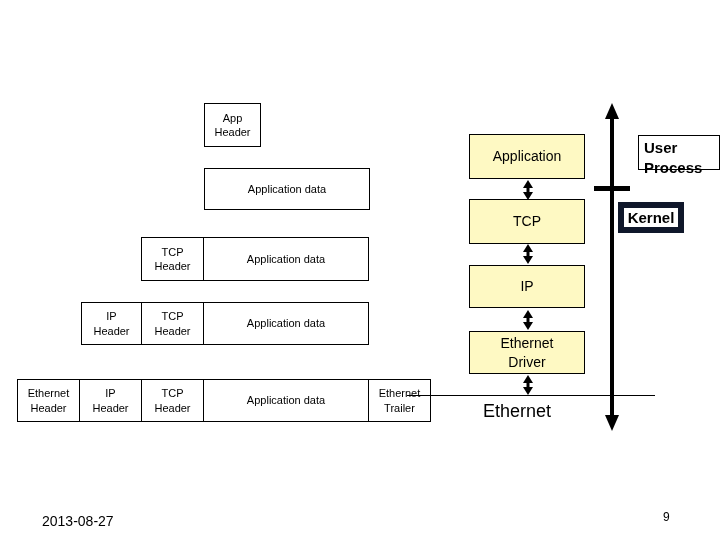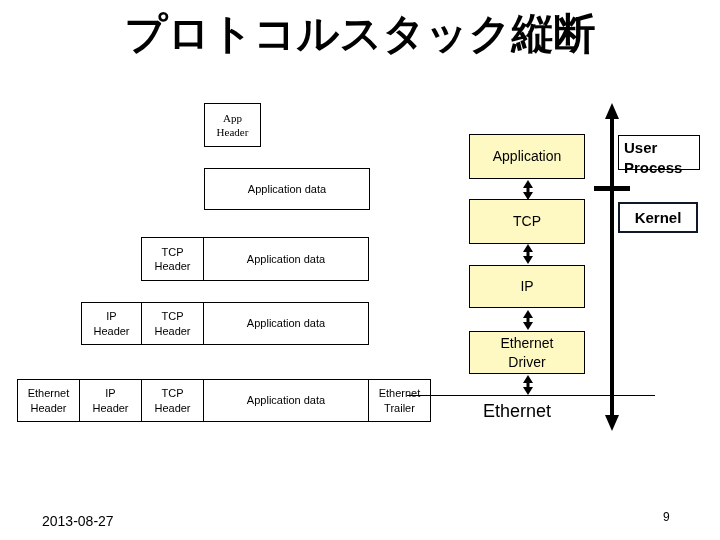--- a/index.html
+++ b/index.html
@@ -19,47 +19,47 @@
     display:flex; align-items:center; justify-content:center;
     text-align:center; font-size:11px; line-height:1.3; white-space:pre-line;
     margin-left:-1px;
   }
   .cell:first-child { margin-left:0; }
   .w57  { width:57px; }
   .w61  { width:61px; }
   .w63  { width:63px; }
   .w81  { width:81px; }
   .w138 { width:166px; }
-  #row1 { left:204px; top:103px; height:44px;font-family:Liberation Serif, serif; }
+  #row1 { left:204px; top:103px; height:44px; }
   #row2 { left:204px; top:168px; height:42px; }
   #row3 { left:141px; top:237px; height:44px; }
   #row4 { left:81px;  top:302px; height:43px; }
   #row5 { left:17px;  top:379px; height:43px; }
 
   
   .layer {
     position:absolute; left:469px; width:116px; box-sizing:border-box;
     border:1px solid #000; background:#fef9c3;
     display:flex; align-items:center; justify-content:center;
     text-align:center; font-size:14px; line-height:1.3; white-space:pre-line;
   }
   #layer-application { top:134px; height:45px; }
   #layer-tcp         { top:199px; height:45px; }
   #layer-ip          { top:265px; height:43px; }
   #layer-ethdrv      { top:331px; height:43px; }
 
   #user-process {
-    position:absolute; left:618px; top:135px; width:82px; height:35px;
+    position:absolute; left:638px; top:135px; width:82px; height:35px;
     box-sizing:border-box; border:1px solid #000;
     font-weight:bold; font-size:15px; line-height:20px;
     padding:2px 0 0 5px; white-space:pre-line;
   }
   #kernel {
-    position:absolute; left:618px; top:202px; width:80px; height:31px;
-    box-sizing:border-box; border:2px solid #0f172a;
+    position:absolute; left:618px; top:202px; width:66px; height:31px;
+    box-sizing:border-box; border:6px solid #0f172a;
     font-weight:bold; font-size:15px;
     display:flex; align-items:center; justify-content:center;
   }
 
   #ethernet-line {
     position:absolute; left:407px; top:395px; width:248px; height:1px;
     background:#000;
   }
   #ethernet-label { position:absolute; left:483px; top:401px; font-size:18px; }
 
@@ -74,21 +74,20 @@
   
   .footer-date   { position:absolute; left:42px;  top:513px; font-size:14px; }
   .footer-course { position:absolute; left:0; width:720px; top:510px; text-align:center; font-size:12px; }
   .footer-page   { position:absolute; left:663px; top:510px; font-size:12px; }
 </style>
 </head>
 <body>
 
 <div class="slide">
 
-  <h1 class="title">プロトコルスタック縦断</h1>
 
   <div class="row" id="row1">
     <div class="cell w57">App
 Header</div>
   </div>
 
   <div class="row" id="row2">
     <div class="cell w138">Application data</div>
   </div>
 

